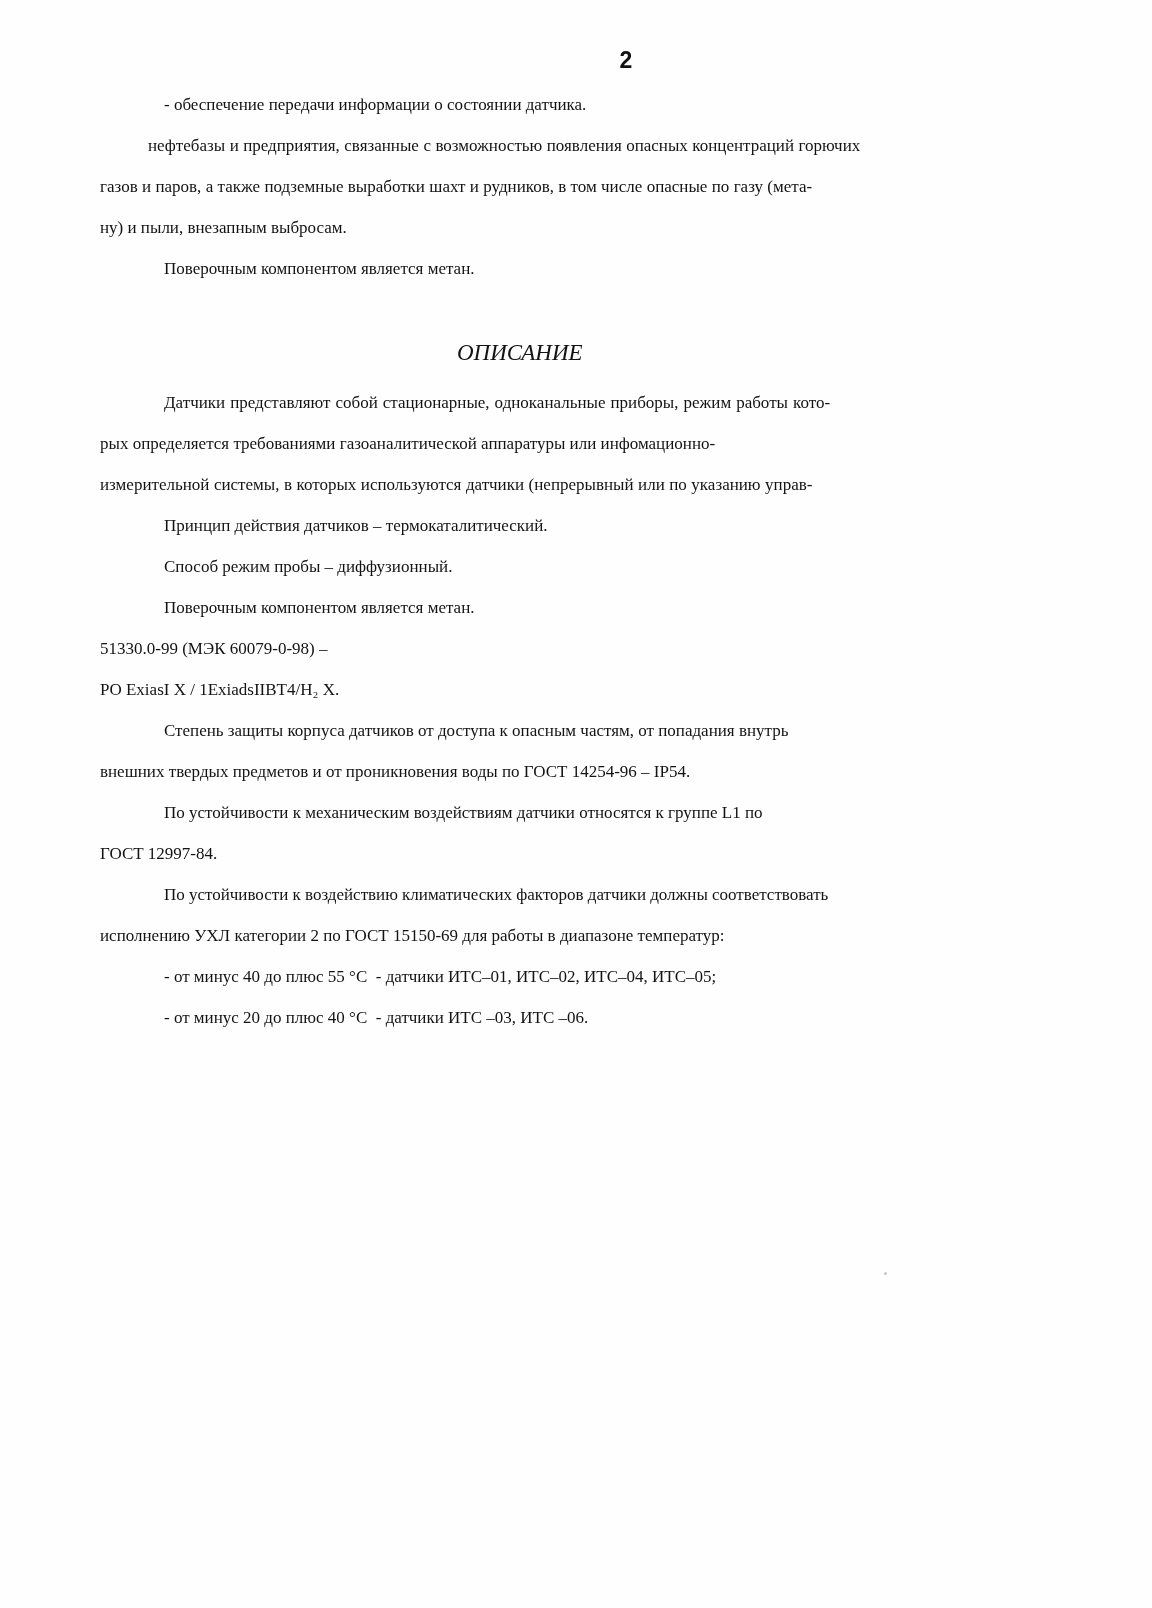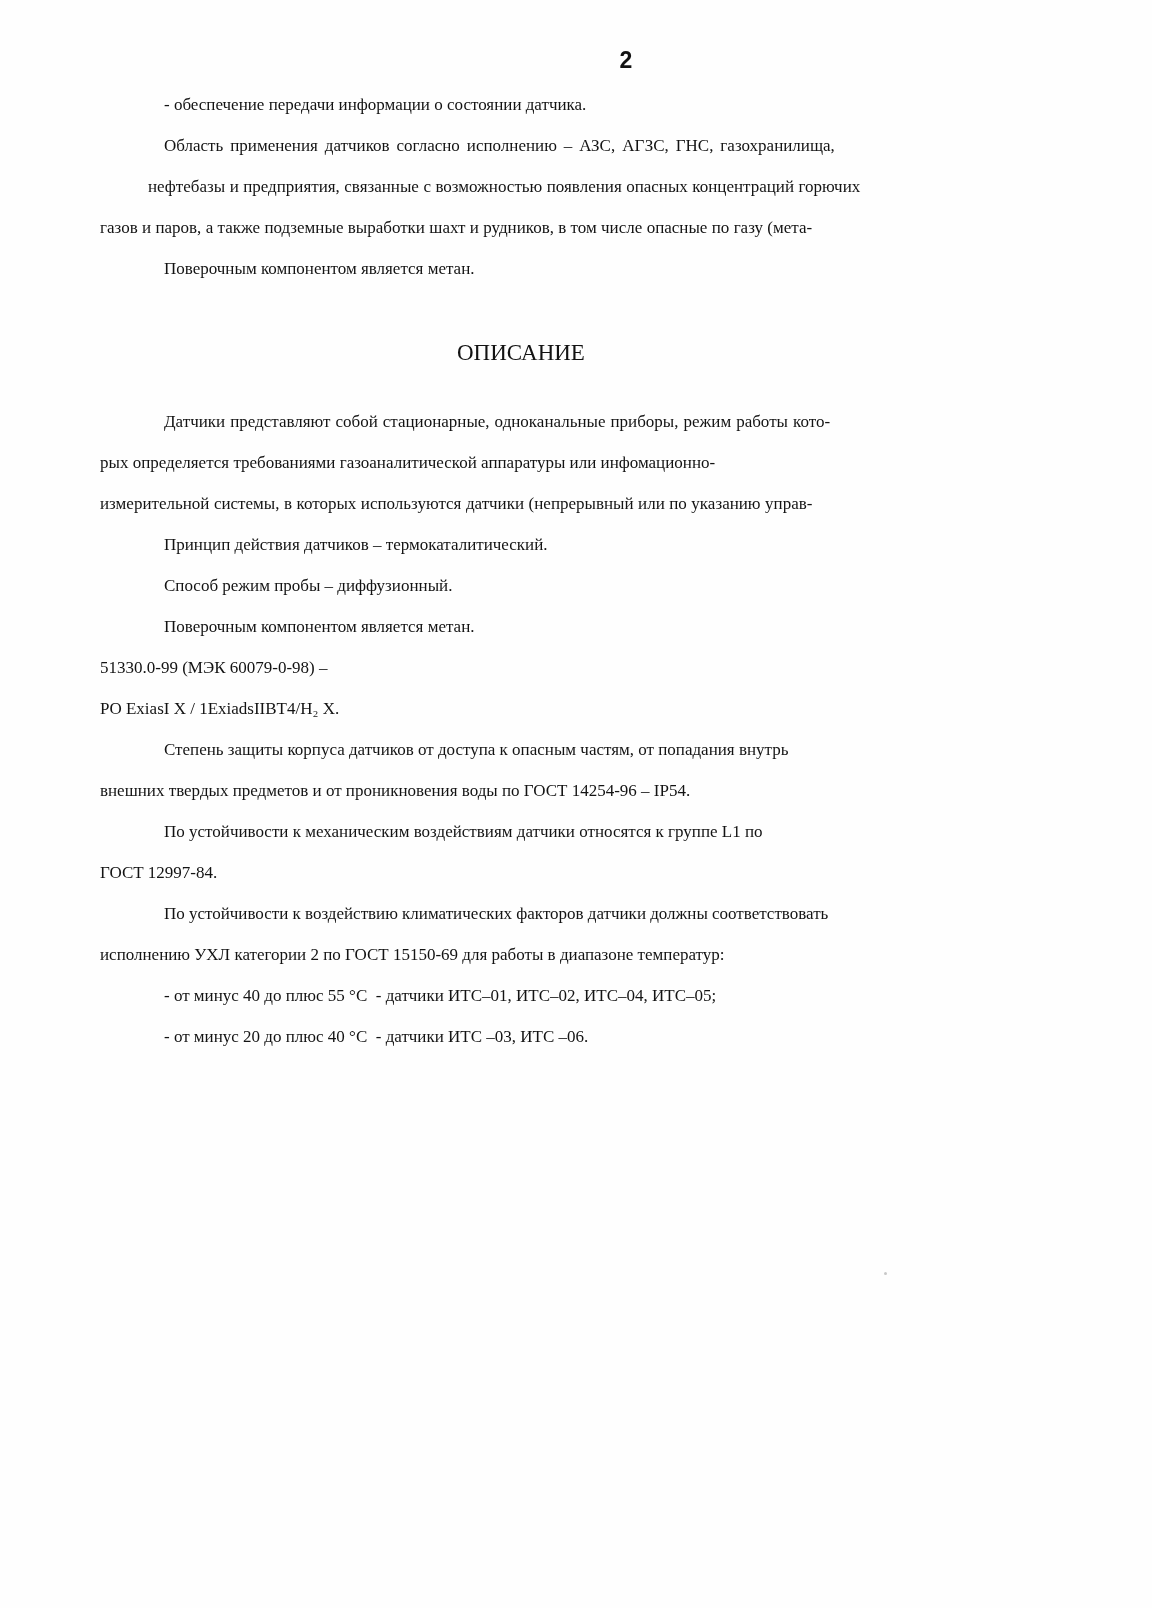--- a/index.html
+++ b/index.html
@@ -43,44 +43,45 @@
   }
   .line.indent {
     text-indent: 64px;
   }
   .heading {
     font-size: 23px;
     line-height: 41px;
     height: 41px;
     padding-left: 357px;
     white-space: pre;
+    font-style: italic;
   }
   .speck {
     position: absolute;
     left: 884px;
     top: 1272px;
     width: 3px;
     height: 3px;
     background: #c8c8c8;
     border-radius: 50%;
   }
 </style>
 </head>
 <body>
 
 <div class="page">
   <div class="page-num">2</div>
   <div class="content">
       <div class="line indent"><span>- обеспечение передачи информации о состоянии датчика.</span></div>
-      <div class="line indent justify" style="word-spacing: 2.7px;"><span>Область применения датчиков согласно исполнению – АЗС, АГЗС, ГНС, газохранилища,</span></div>
       <div class="line justify" style="word-spacing: 0.21px; margin-left: 48px;"><span>нефтебазы и предприятия, связанные с возможностью появления опасных концентраций горючих</span></div>
       <div class="line justify" style="word-spacing: 0.08px;"><span>газов и паров, а также подземные выработки шахт и рудников, в том числе опасные по газу (мета-</span></div>
+      <div class="line"><span>ну) и пыли, внезапным выбросам.</span></div>
       <div class="line indent"><span>Поверочным компонентом является метан.</span></div>
       <div class="heading" style="margin-top: 43px;"><span>ОПИСАНИЕ</span></div>
-      <div class="line indent justify" style="margin-top: 28px; word-spacing: 0.75px;"><span>Датчики представляют собой стационарные, одноканальные приборы, режим работы кото-</span></div>
+      <div class="line indent justify" style="margin-top: 9px; word-spacing: 0.75px;"><span>Датчики представляют собой стационарные, одноканальные приборы, режим работы кото-</span></div>
       <div class="line"><span>рых определяется требованиями газоаналитической аппаратуры или инфомационно-</span></div>
       <div class="line justify" style="word-spacing: 0.25px;"><span>измерительной системы, в которых используются датчики (непрерывный или по указанию управ-</span></div>
       <div class="line indent"><span>Принцип действия датчиков – термокаталитический.</span></div>
       <div class="line indent"><span>Способ режим пробы – диффузионный.</span></div>
       <div class="line indent"><span>Поверочным компонентом является метан.</span></div>
       <div class="line"><span>51330.0-99 (МЭК 60079-0-98) –</span></div>
       <div class="line"><span>PO ExiasI X / 1ExiadsIIBT4/H₂ X.</span></div>
       <div class="line indent"><span>Степень защиты корпуса датчиков от доступа к опасным частям, от попадания внутрь</span></div>
       <div class="line"><span>внешних твердых предметов и от проникновения воды по ГОСТ 14254-96 – IP54.</span></div>
       <div class="line indent"><span>По устойчивости к механическим воздействиям датчики относятся к группе L1 по</span></div>

